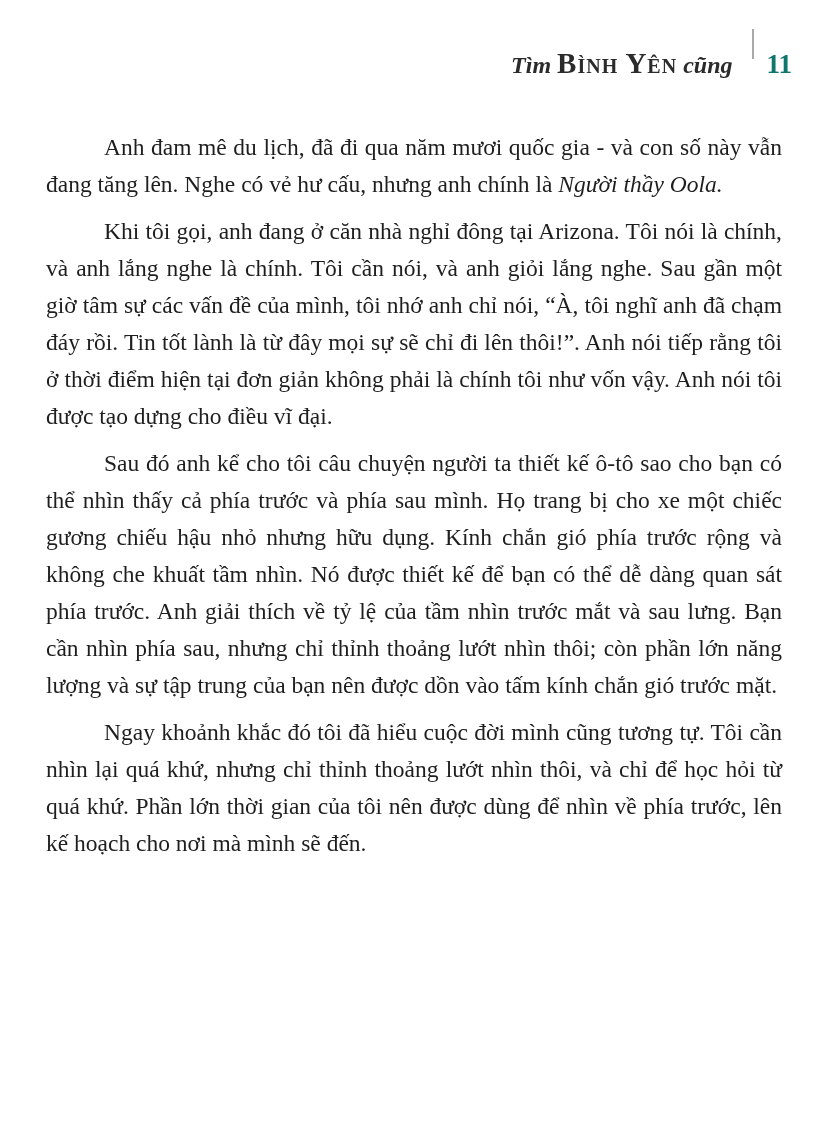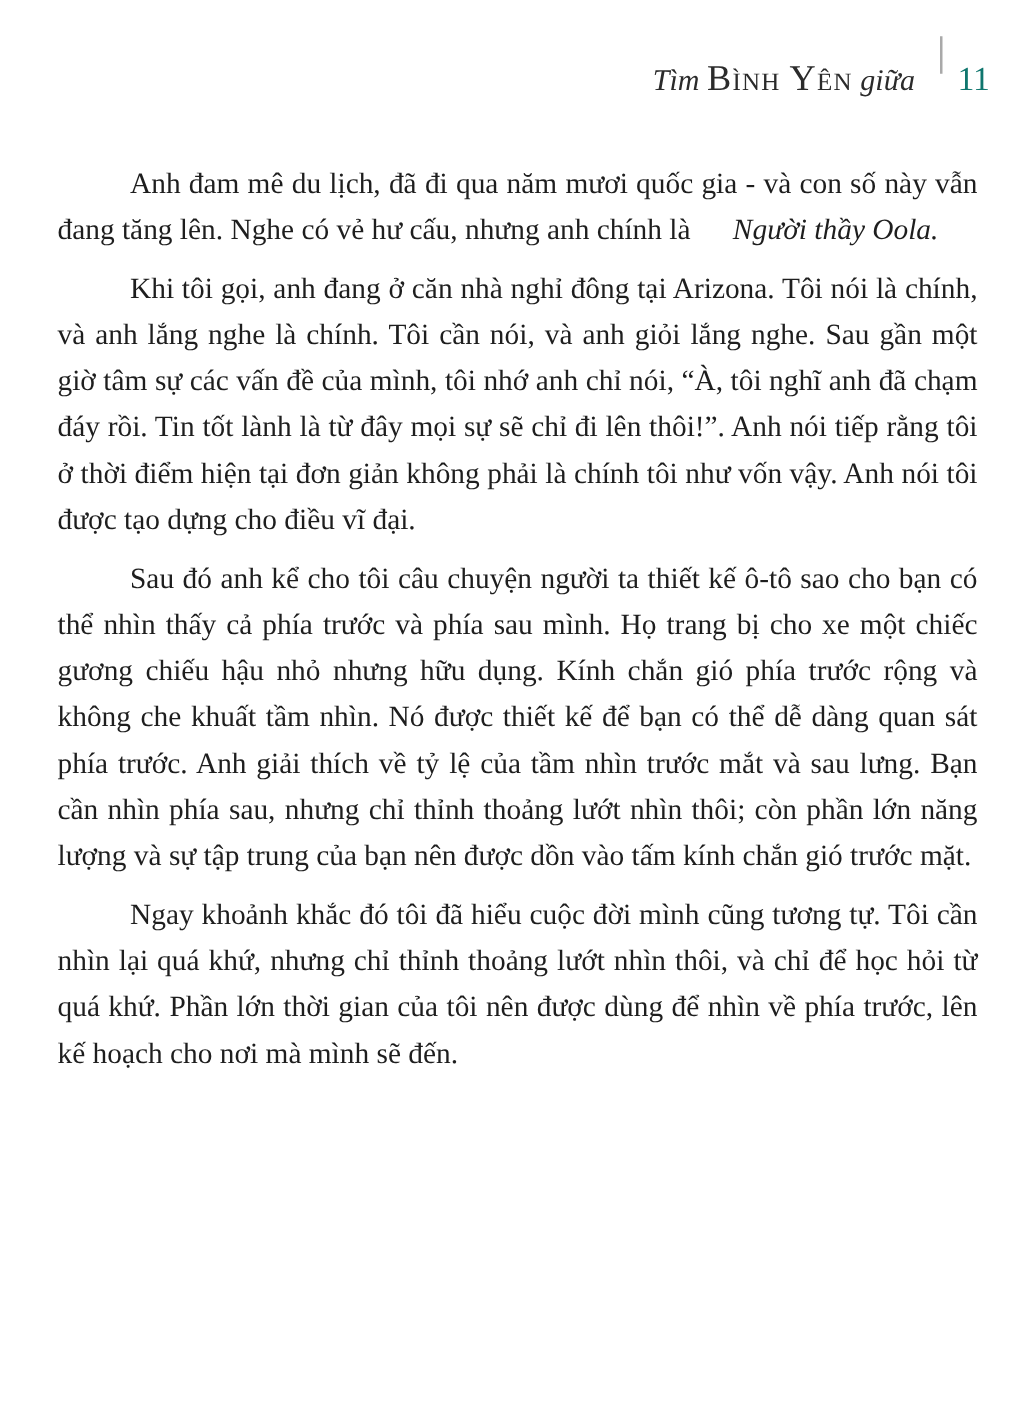--- a/index.html
+++ b/index.html
@@ -18,20 +18,21 @@
     box-sizing: border-box;
   }
   
   .running-header {
     display: flex;
     justify-content: flex-end;
     align-items: baseline;
     padding: 7px 30px 0 0;
     color: #2b2b2b;
     white-space: nowrap;
+    font-weight: bold;
   }
   .hdr-script {
     font-style: italic;
     font-size: 24px;
     margin: 0 6px 0 0;
   }
   .hdr-script.second {
     margin: 0 6px;
   }
   .hdr-caps {
@@ -59,32 +60,31 @@
   .content p {
     margin: 0 0 10px 0;
     font-size: 23.5px;
     line-height: 37px;
     text-align: justify;
     text-indent: 58px;
     color: #1e1e1e;
   }
   .content p em {
     font-style: italic;
-    margin-left: 28px;
   }
 </style>
 </head>
 <body>
 
 <div class="page">
 
   <div class="running-header">
     <span class="hdr-script">Tìm</span>
     <span class="hdr-caps">Bình Yên</span>
-    <span class="hdr-script second">giữa</span>
+    <span class="hdr-script second">cũng</span>
     <span class="hdr-sep"></span>
     <span class="hdr-pagenum">11</span>
   </div>
 
   <div class="content">
     <p><span>Anh đam mê du lịch, đã đi qua năm mươi quốc gia - và con số này vẫn đang tăng lên. Nghe có vẻ hư cấu, nhưng anh chính là </span><em>Người thầy Oola.</em></p>
     <p>Khi tôi gọi, anh đang ở căn nhà nghỉ đông tại Arizona. Tôi nói là chính, và anh lắng nghe là chính. Tôi cần nói, và anh giỏi lắng nghe. Sau gần một giờ tâm sự các vấn đề của mình, tôi nhớ anh chỉ nói, “À, tôi nghĩ anh đã chạm đáy rồi. Tin tốt lành là từ đây mọi sự sẽ chỉ đi lên thôi!”. Anh nói tiếp rằng tôi ở thời điểm hiện tại đơn giản không phải là chính tôi như vốn vậy. Anh nói tôi được tạo dựng cho điều vĩ đại.</p>
     <p>Sau đó anh kể cho tôi câu chuyện người ta thiết kế ô-tô sao cho bạn có thể nhìn thấy cả phía trước và phía sau mình. Họ trang bị cho xe một chiếc gương chiếu hậu nhỏ nhưng hữu dụng. Kính chắn gió phía trước rộng và không che khuất tầm nhìn. Nó được thiết kế để bạn có thể dễ dàng quan sát phía trước. Anh giải thích về tỷ lệ của tầm nhìn trước mắt và sau lưng. Bạn cần nhìn phía sau, nhưng chỉ thỉnh thoảng lướt nhìn thôi; còn phần lớn năng lượng và sự tập trung của bạn nên được dồn vào tấm kính chắn gió trước mặt.</p>
     <p>Ngay khoảnh khắc đó tôi đã hiểu cuộc đời mình cũng tương tự. Tôi cần nhìn lại quá khứ, nhưng chỉ thỉnh thoảng lướt nhìn thôi, và chỉ để học hỏi từ quá khứ. Phần lớn thời gian của tôi nên được dùng để nhìn về phía trước, lên kế hoạch cho nơi mà mình sẽ đến.</p>
   </div>

